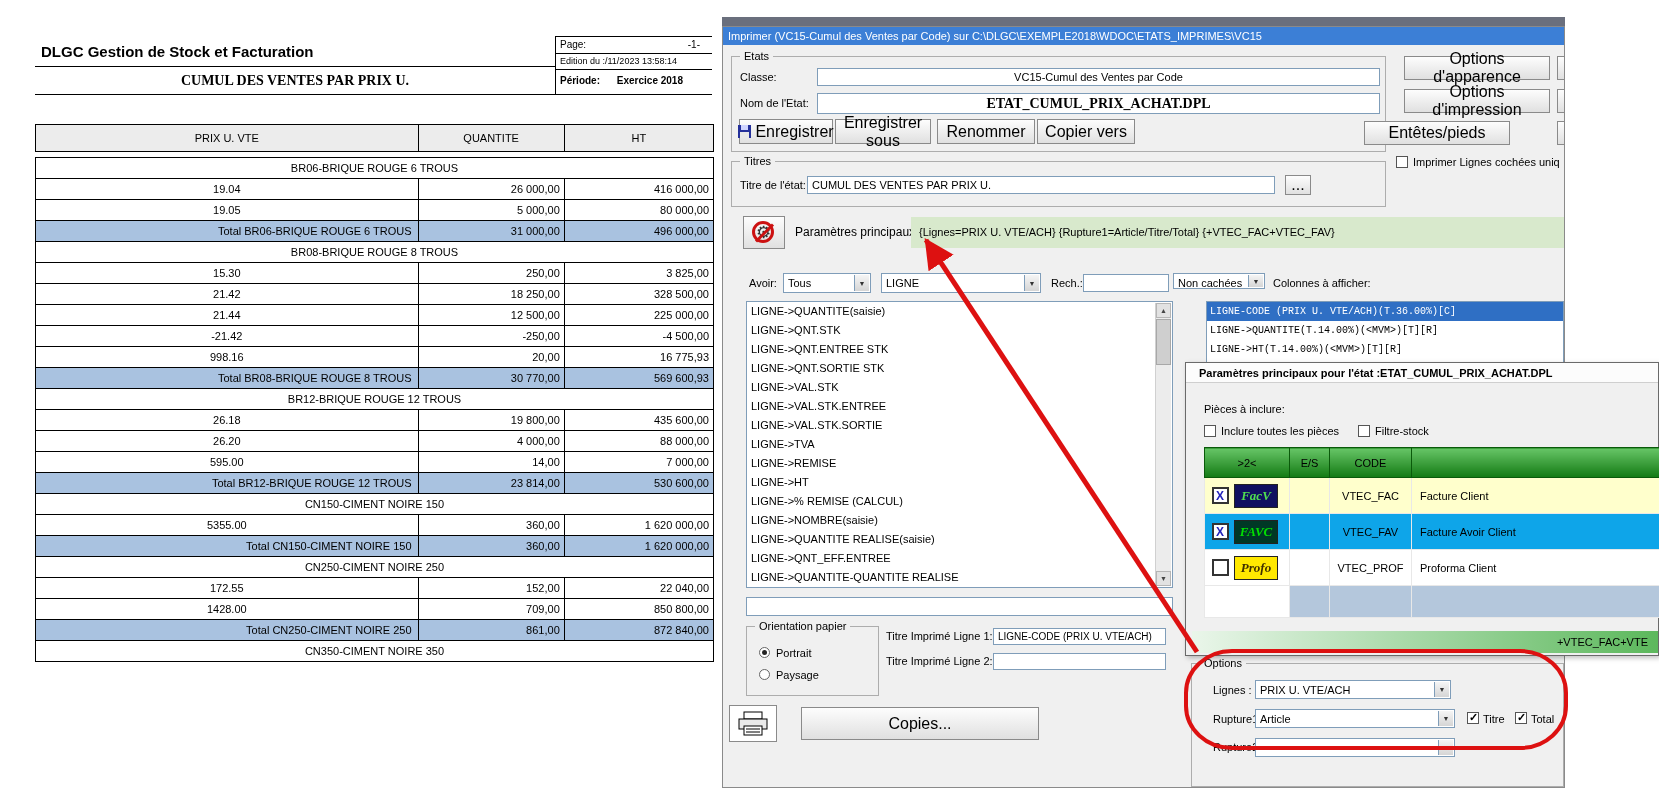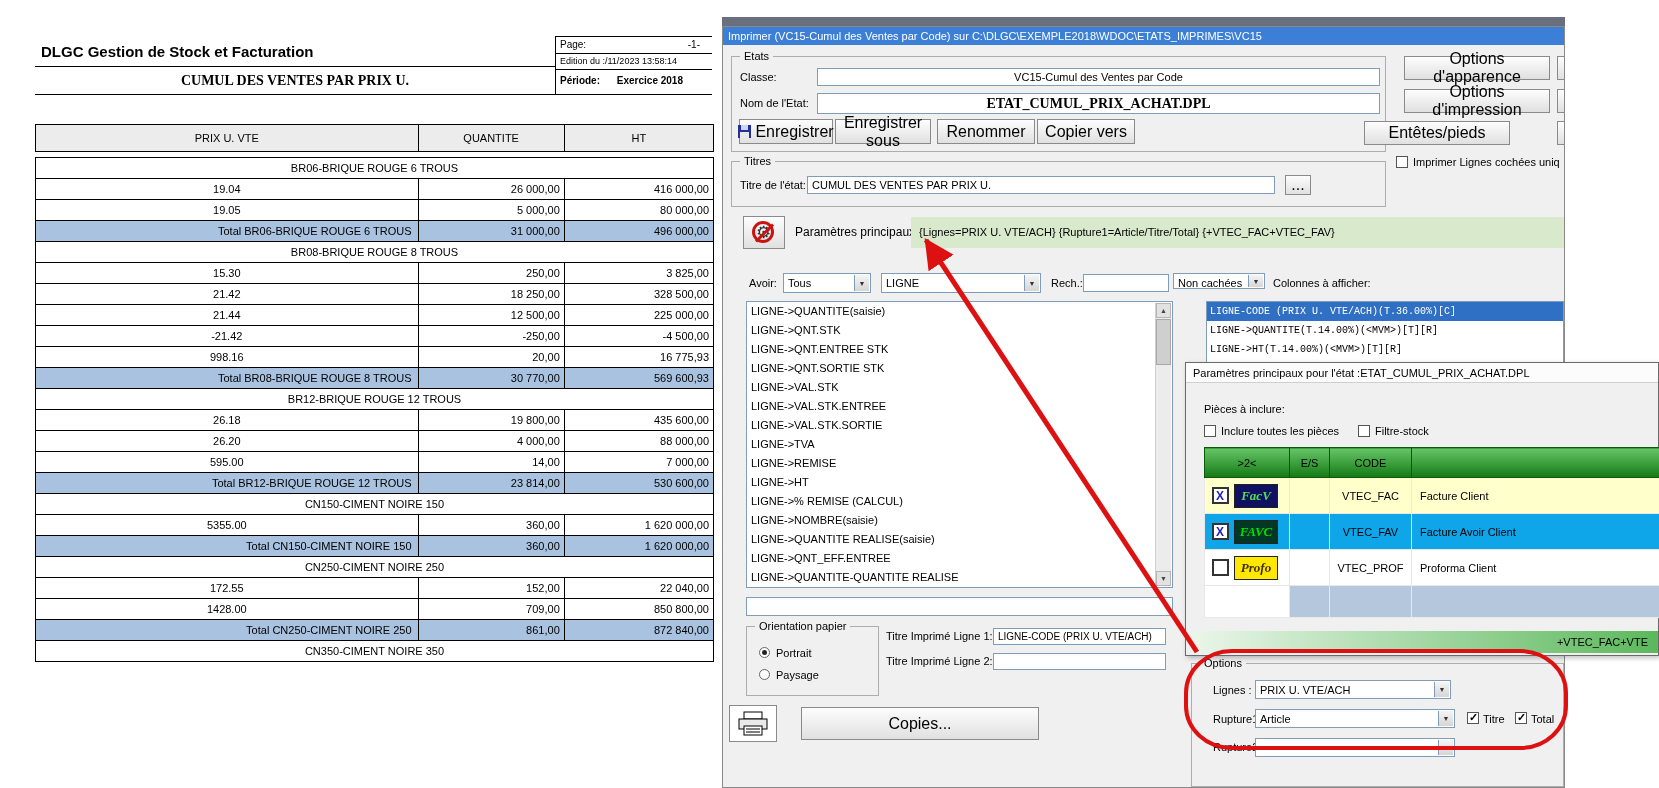--- a/index.html
+++ b/index.html
@@ -77,21 +77,21 @@
   .sb-btn { position:absolute; left:0; width:15px; height:15px; background:#e2e2e2; border:1px solid #b5b5b5; display:flex; align-items:center; justify-content:center; font-size:7px; color:#444; }
   .sb-up { top:0; } .sb-up::after { content:"▲"; }
   .sb-dn { bottom:0; } .sb-dn::after { content:"▼"; }
   .sb-thumb { position:absolute; left:0; top:16px; width:15px; height:46px; background:#cfcfcf; border:1px solid #a8a8a8; }
 
   .col-item { height:19px; line-height:19px; font-family:"Liberation Mono", monospace; font-size:10px; padding-left:3px; white-space:nowrap; overflow:hidden; }
   .col-item.selected { background:#2f6fc4; color:#fff; }
 
   
   #subdialog { position:absolute; left:1185px; top:362px; width:474px; height:294px; background:#f0f0f0; border:1px solid #6a6a6a; z-index:20; box-shadow:2px 2px 5px rgba(0,0,0,.25); }
-  #sd-titlebar { position:absolute; left:0; top:0; right:0; height:20px; background:#fcfcfc; border-bottom:1px solid #cfcfcf; font-size:11px; line-height:20px; padding-left:7px; white-space:nowrap; overflow:hidden; }
+  #sd-titlebar { position:absolute; left:0; top:0; right:0; height:20px; background:#fcfcfc; border-bottom:1px solid #cfcfcf; font-size:11px; line-height:20px; padding-left:13px; white-space:nowrap; overflow:hidden;font-weight:bold; }
   table.sd { border-collapse:collapse; table-layout:fixed; width:456px; position:absolute; left:18px; top:84px; }
   .sd td { border:1px solid #e8e8e8; overflow:hidden; white-space:nowrap; font-size:11px; }
   .sd-hcell { height:30px; background:linear-gradient(180deg,#67c567,#137a13); text-align:center; font-size:11px; color:#000; border:1px solid #0a5a0a !important; }
   .sd-row td { height:36px; }
   .sd-c1 { vertical-align:middle; }
   .sd-c1-inner { display:flex; align-items:center; padding-left:7px; gap:5px; }
   .sd-cb { position:relative; display:inline-block; width:17px; height:17px; border:2px solid #333; background:#fff; }
   .sd-cb.x::after { content:"X"; position:absolute; left:2px; top:0px; font-size:12px; font-weight:bold; color:#2222bb; }
   .pk-icon { display:inline-flex; align-items:center; justify-content:center; width:44px; height:24px; border:1px solid #222; font-family:"Liberation Serif",serif; font-style:italic; font-weight:bold; font-size:13px; }
   .pk0 { background:#101060; color:#50e050; }

